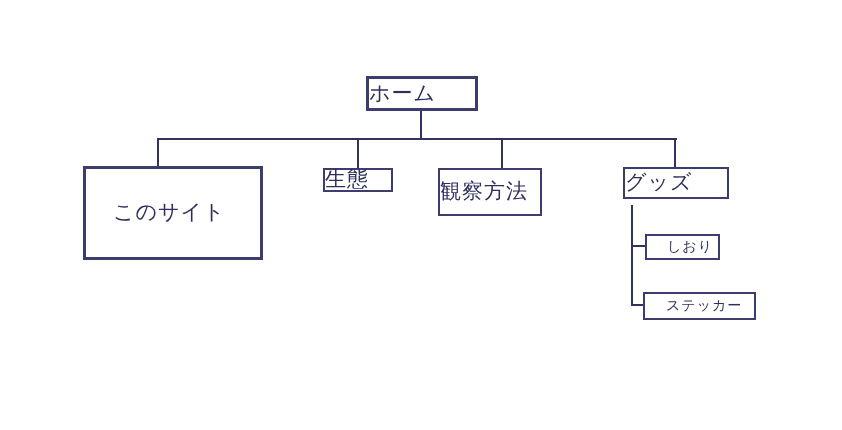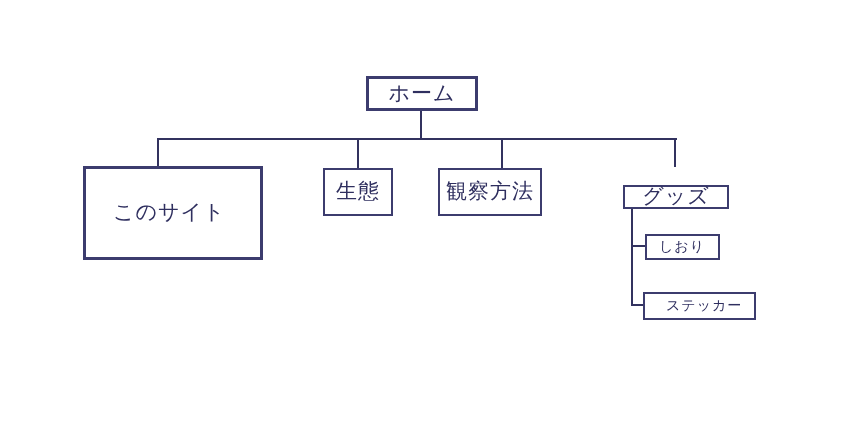--- a/index.html
+++ b/index.html
@@ -16,40 +16,40 @@
     color: #2f2f5f;
     overflow: hidden;
   }
   .node {
     position: absolute;
     box-sizing: border-box;
     border: 2px solid #3c3c6e;
     background: #ffffff;
     display: flex;
     align-items: center;
-    justify-content: center;
+    justify-content: flex-start;
     font-size: 21px;
     letter-spacing: 1px;
     line-height: 1.1;
     white-space: nowrap;
   }
   .node span { display: block; }
   .node-home    { left: 366px; top: 76px;  width: 112px; height: 35px; border-width: 3px; }
   .node-about   { left: 83px;  top: 166px; width: 180px; height: 94px; border-width: 3px;
                   flex-direction: column; align-items: flex-start; justify-content: center;
                   row-gap: 25px; padding-left: 27px; }
-  .node-ecology { left: 323px; top: 168px; width: 70px;  height: 48px; }
+  .node-ecology { left: 323px; top: 168px; width: 70px;  height: 24px; }
   .node-observation { left: 438px; top: 168px; width: 104px; height: 48px; }
-  .node-goods   { left: 623px; top: 185px; width: 106px; height: 24px; }
+  .node-goods   { left: 623px; top: 167px; width: 106px; height: 32px; }
   .node-sub {
     font-size: 14px;
     letter-spacing: 1px;
     justify-content: flex-start;
   }
-  .node-bookmark { left: 645px; top: 234px; width: 75px;  height: 26px; padding-left: 12px; }
+  .node-bookmark { left: 645px; top: 234px; width: 75px;  height: 26px; padding-left: 20px; }
   .node-sticker  { left: 643px; top: 292px; width: 113px; height: 28px; padding-left: 21px; }
   .line {
     position: absolute;
     background: #32325f;
   }
   .line-v-home        { left: 420px; top: 111px; width: 2px;   height: 28px; }
   .line-h-main        { left: 157px; top: 138px; width: 520px; height: 2px; }
   .line-v-about       { left: 157px; top: 138px; width: 2px;   height: 28px; }
   .line-v-ecology     { left: 357px; top: 138px; width: 2px;   height: 30px; }
   .line-v-observation { left: 501px; top: 138px; width: 2px;   height: 30px; }

